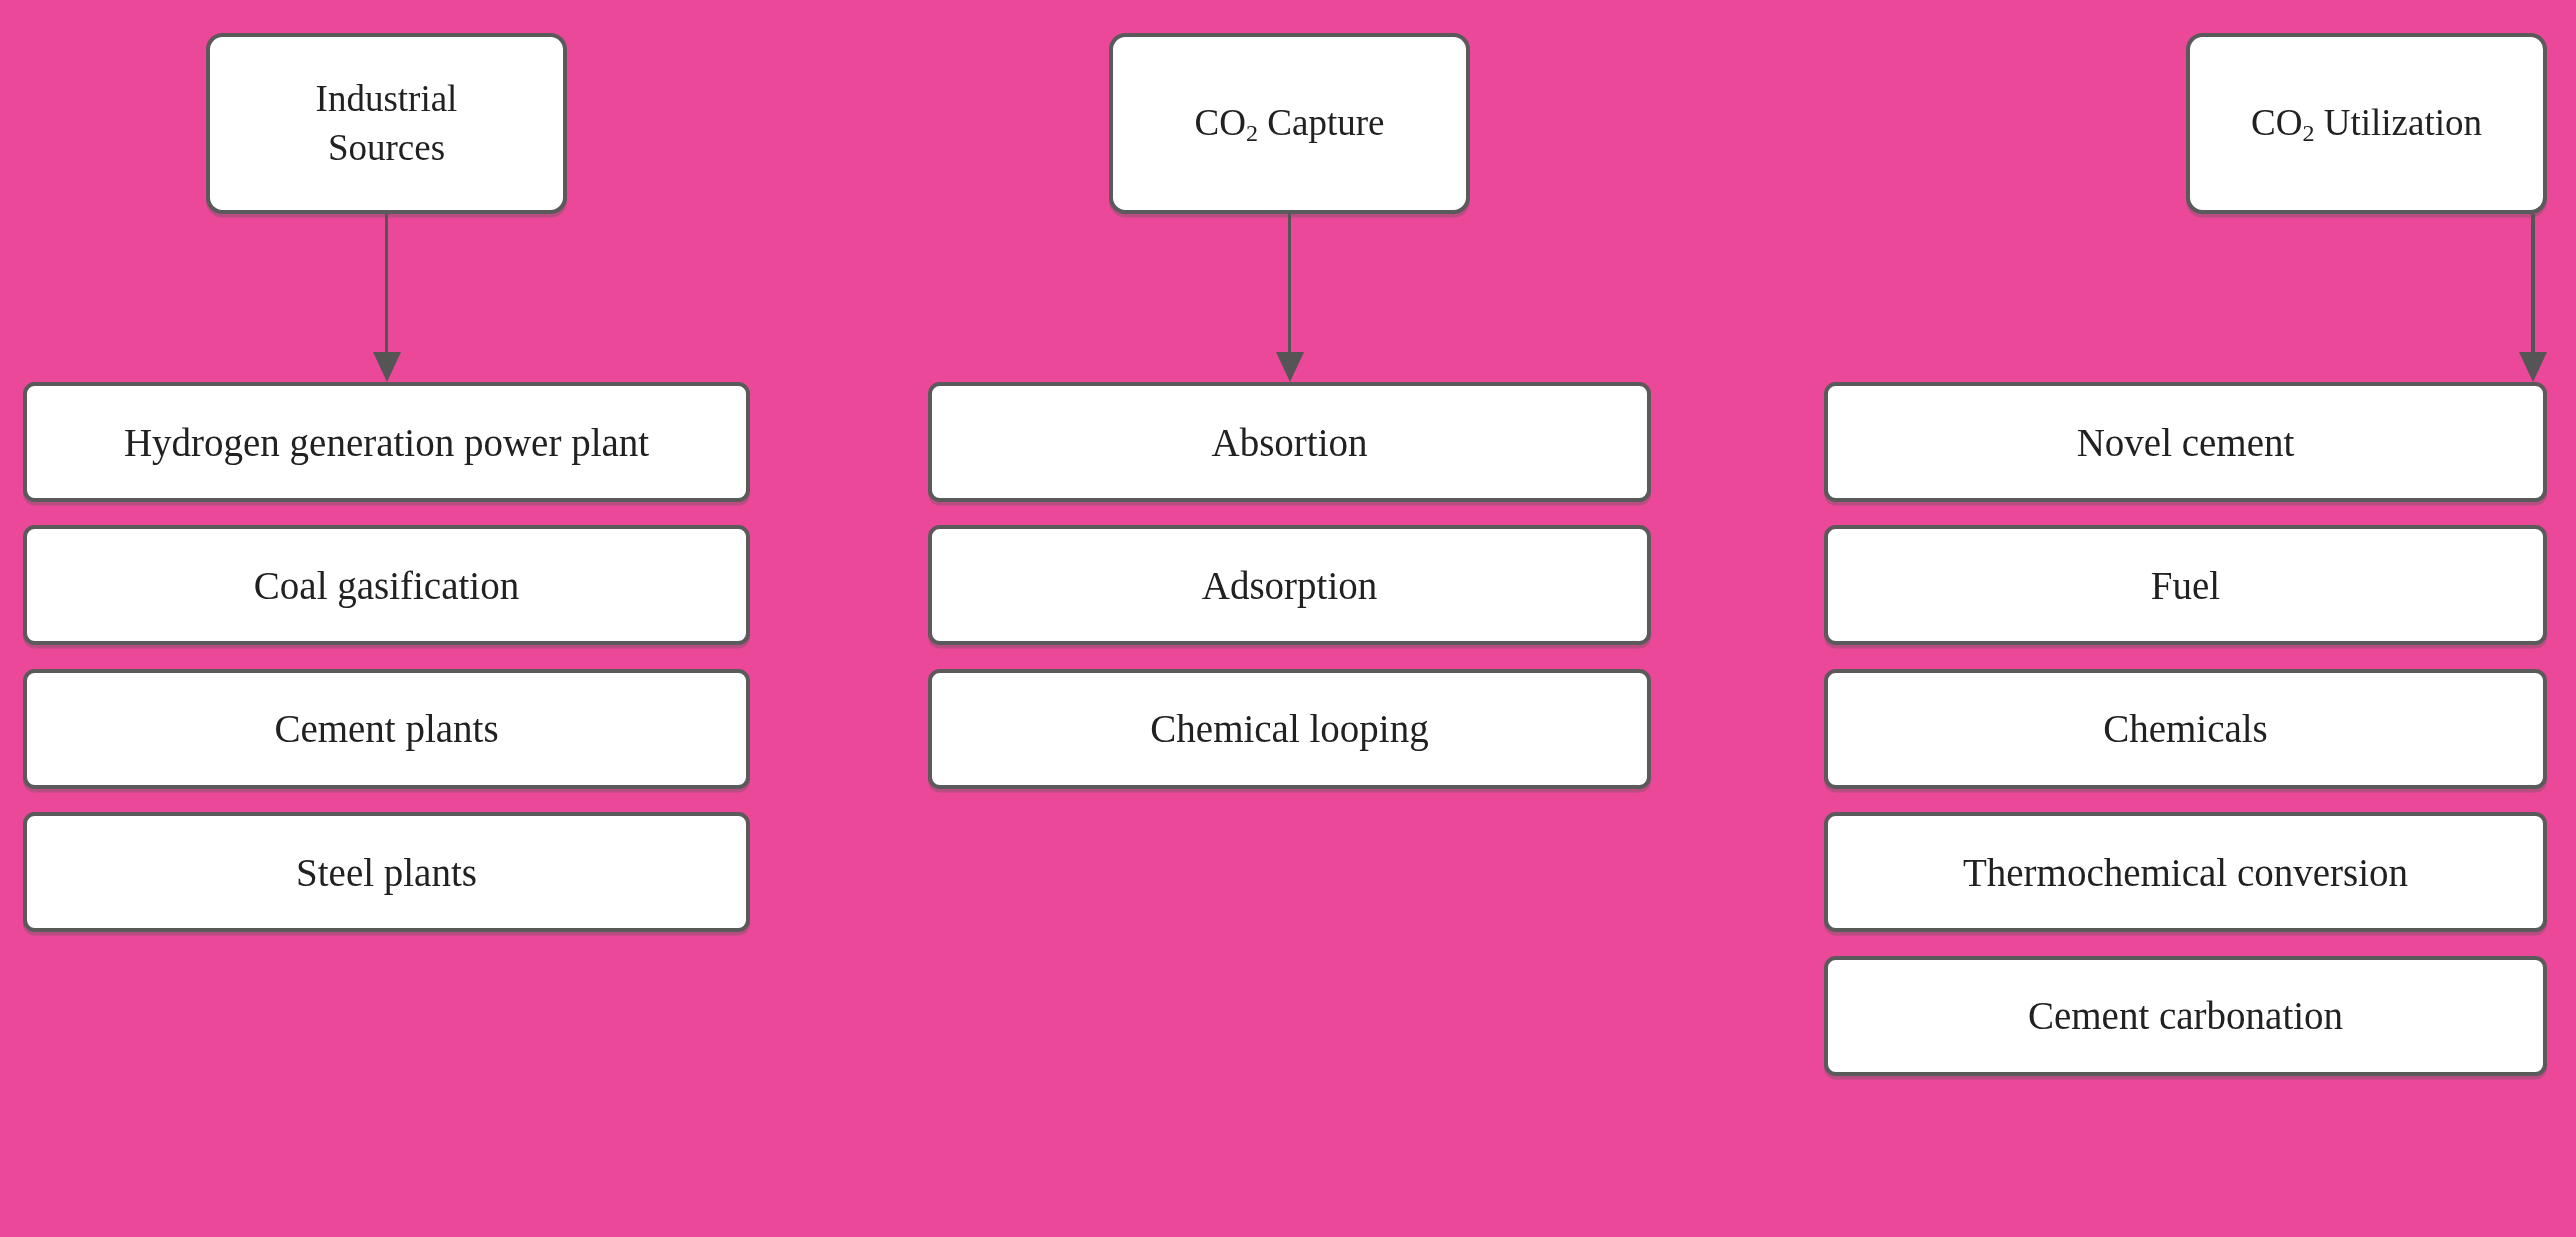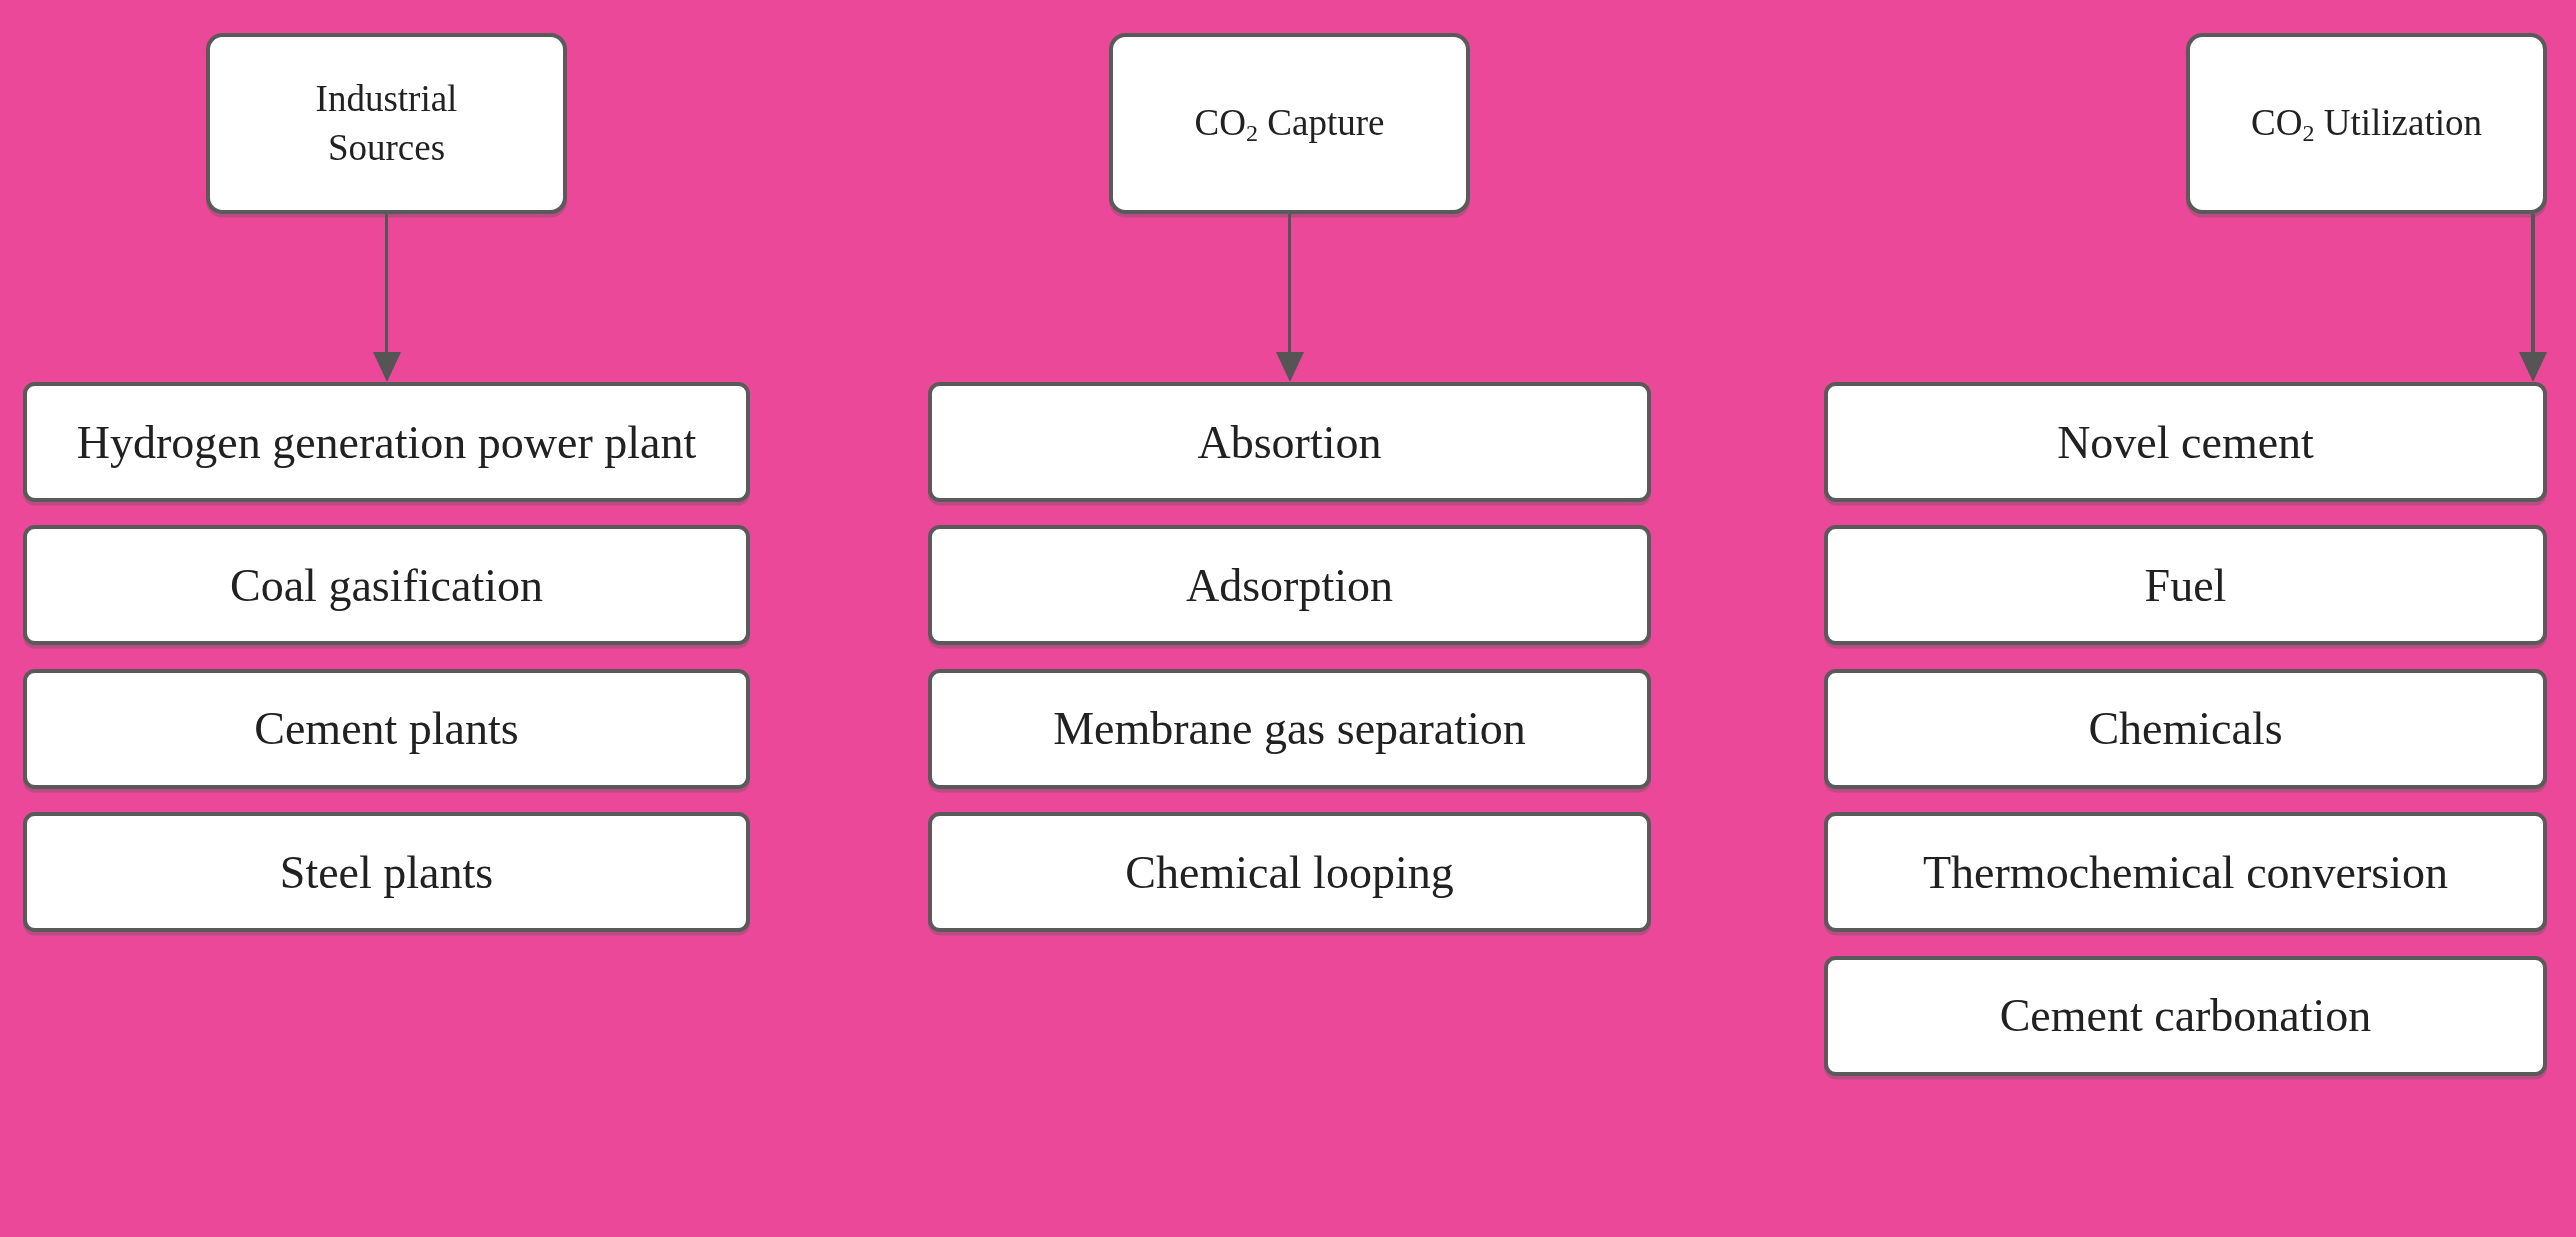--- a/index.html
+++ b/index.html
@@ -66,21 +66,21 @@
   .item-box {
     width: 100%;
     height: 120px;
     box-sizing: border-box;
     border: 4.1px solid #5a5a5a;
     border-radius: 11.7px;
     background: #ffffff;
     display: flex;
     align-items: center;
     justify-content: center;
-    font-size: 46px;
+    font-size: 39px;
     text-align: center;
     box-shadow: 0 3.5px 0 rgba(90,90,90,0.35);
   }
   .item-box + .item-box { margin-top: 23.4px; }
 
   sub.co2 {
     font-size: 0.65em;
     line-height: 0;
     vertical-align: -0.25em;
   }
@@ -123,23 +123,20 @@
       <div class="arrow-line"></div>
       <div class="arrow-head"></div>
     </div>
     <div class="item-box">
       <span>Absortion</span>
     </div>
     <div class="item-box">
       <span>Adsorption</span>
     </div>
     <div class="item-box">
-      <span>Membrane gas separation</span>
-    </div>
-    <div class="item-box">
       <span>Chemical looping</span>
     </div>
   </div>
 
   <div class="column col-3">
     <div class="header-box">
       <span class="header-line">
         <span>CO</span><sub class="co2">2</sub><span> Utilization</span>
       </span>
     </div>

